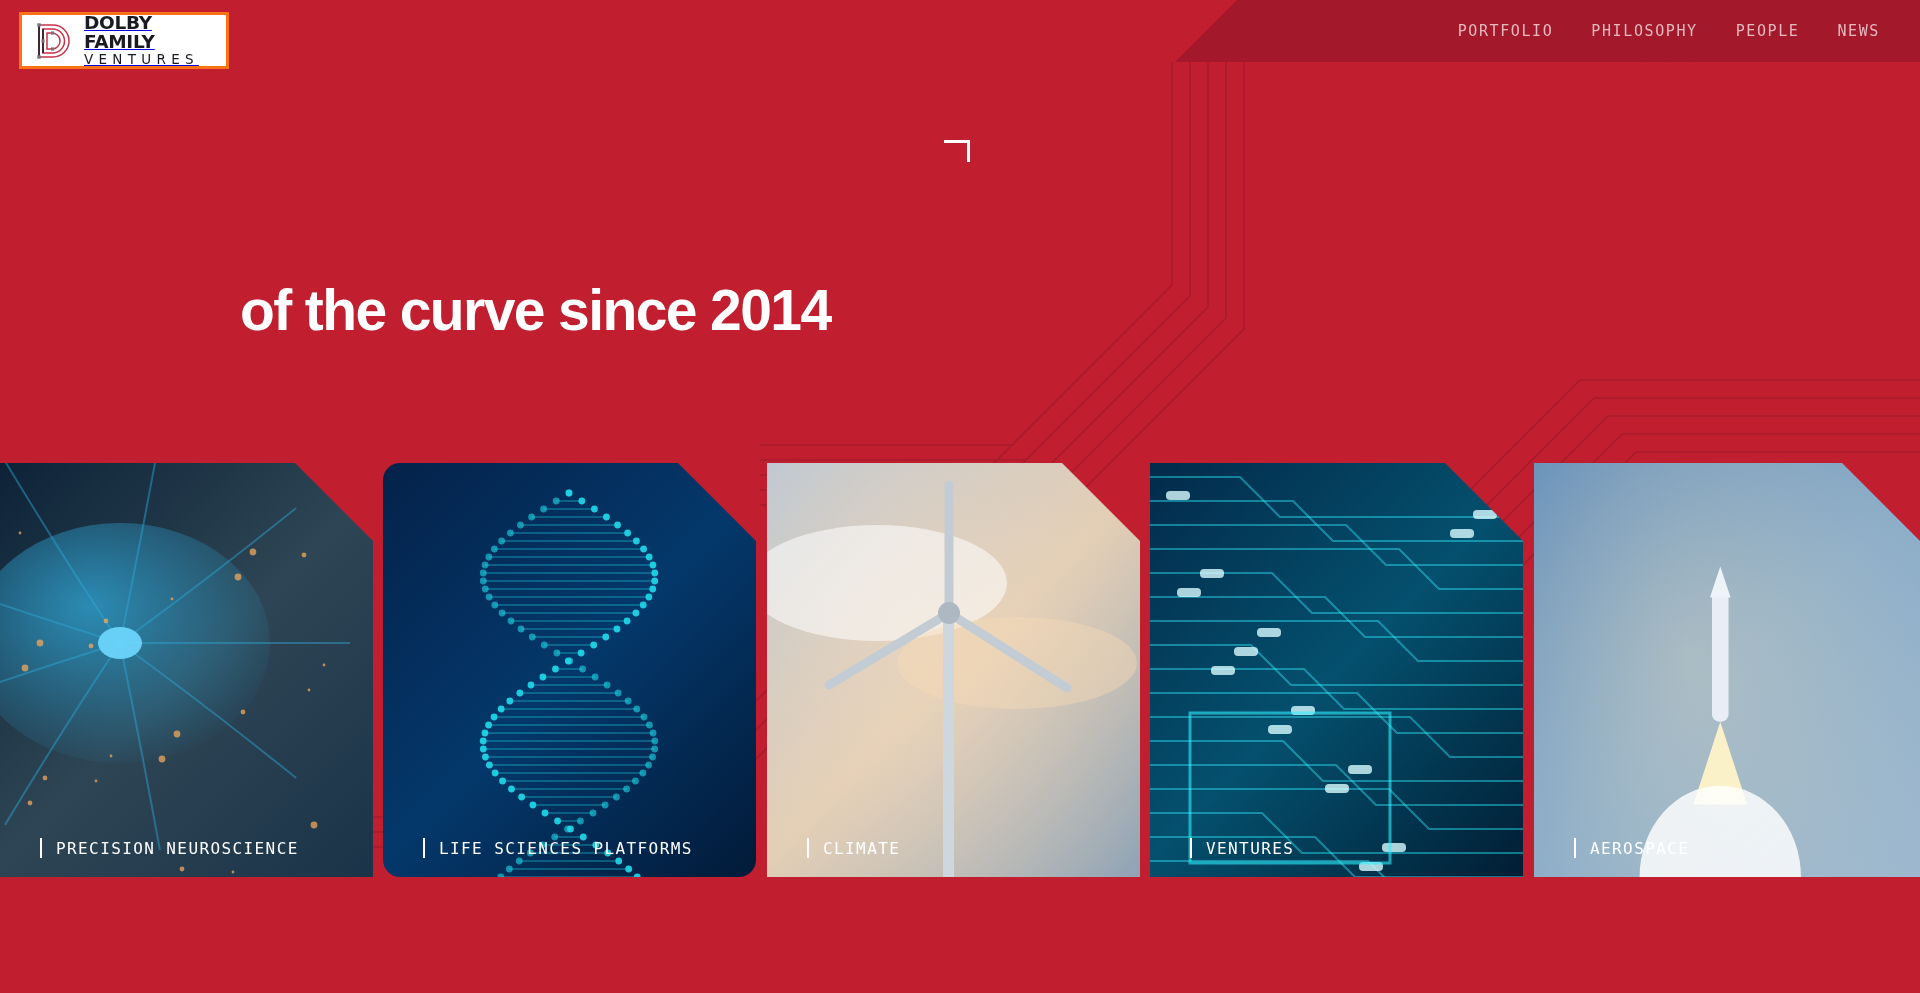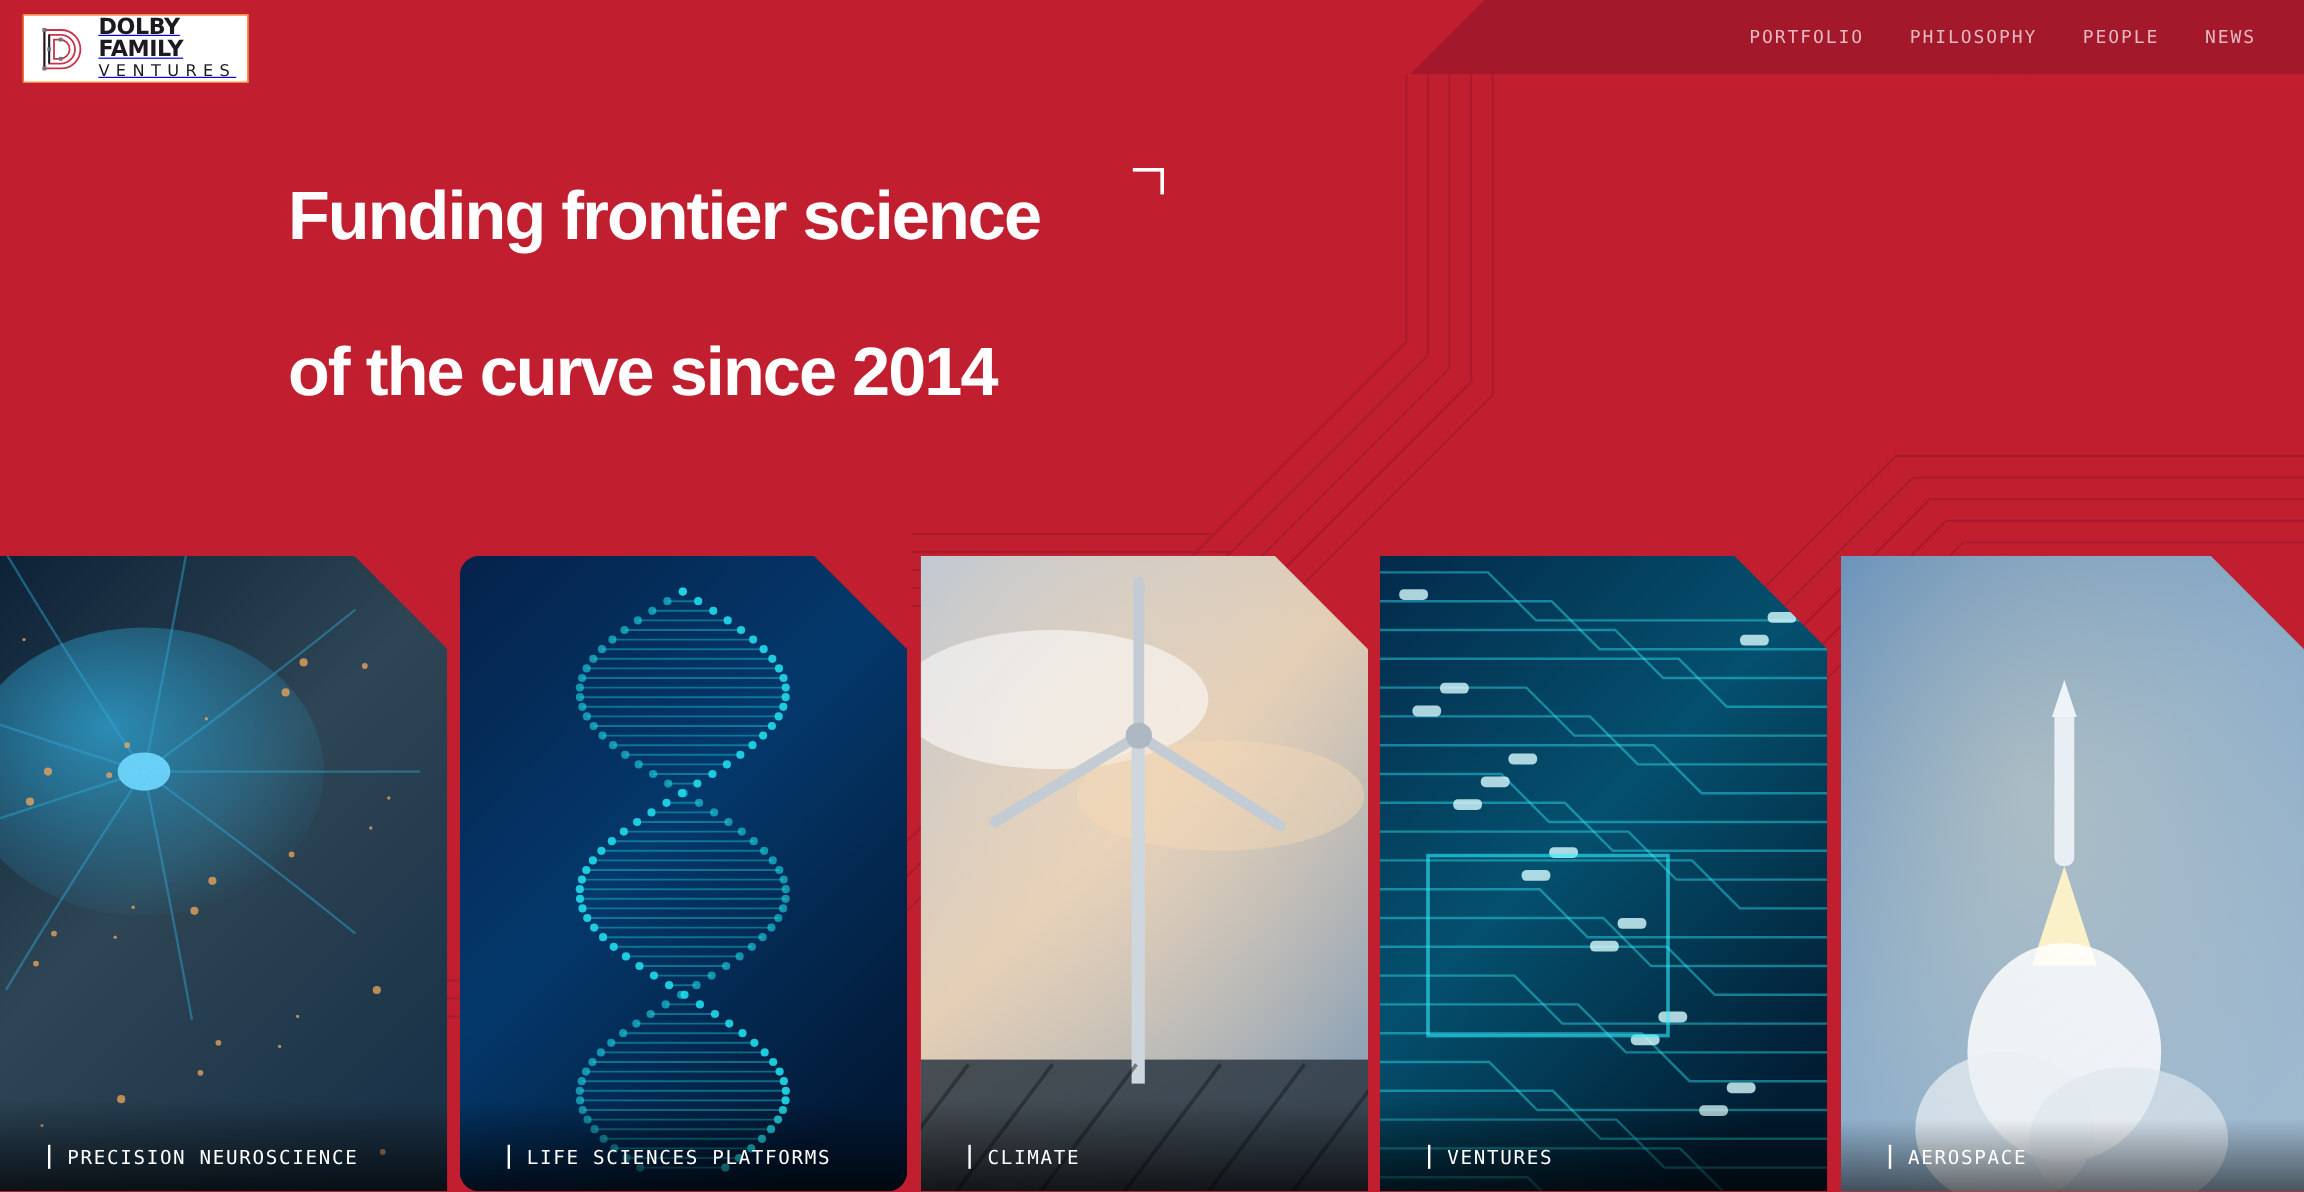--- a/index.html
+++ b/index.html
@@ -33,22 +33,22 @@
   .nav-link {
     font-family:"DejaVu Sans Mono", monospace;
     font-size:15px; letter-spacing:1.6px;
     color:#E4B9BF; text-decoration:none; white-space:nowrap;
     cursor:pointer;
   }
 
   
   #logo-box {
     position:absolute; left:19px; top:12px;
-    width:188px; height:57px;
-    background:#ffffff; border:1px solid #f97316;
+    width:210px; height:57px;
+    background:#ffffff; border:3px solid #f97316;
     display:flex; align-items:center; gap:8px;
     padding-left:10px; z-index:8;
   }
   #logo-mark { width:44px; height:42px; flex:0 0 44px; }
   #logo-words { display:flex; flex-direction:column; justify-content:center; }
   #logo-line1 {
     font-family:"DejaVu Sans", sans-serif;
     font-weight:bold; font-size:18.5px; letter-spacing:-0.3px;
     color:#1A1A22; line-height:1.05;
   }
@@ -68,21 +68,21 @@
   #corner-mark {
     position:absolute; left:944px; top:140px; width:26px; height:22px;
     border-top:3px solid #ffffff; border-right:3px solid #ffffff; z-index:4;
   }
 
   
   #cards {
     position:absolute; left:0; top:463px; width:1920px; height:530px; z-index:3;
   }
   .card {
-    position:absolute; top:0; height:530px;
+    position:absolute; top:0; height:414px;
     overflow:hidden;
     clip-path: polygon(0 0, calc(100% - 78px) 0, 100% 78px, 100% 100%, 0 100%);
     cursor:pointer;
   }
   .card-art { position:absolute; inset:0; }
   .card-label {
     position:absolute; left:0; bottom:19px;
     display:flex; align-items:center; gap:14px;
     padding-left:40px; z-index:2;
   }
@@ -163,21 +163,21 @@
     </g>
   </svg>
   <span id="logo-words">
     <span id="logo-line1">DOLBY FAMILY</span>
     <span id="logo-line2">VENTURES</span>
   </span>
 </a>
 
 <div id="hero">
   <h1 id="headline">
-    <span>Funding frontier science</span><br>
+    <br>
     <br>
     <span>of the curve since 2014</span>
   </h1>
 </div>
 <div id="corner-mark"></div>
 
 <div id="cards">
     <div class="card" style="left: 0px; width: 373px;">
       <svg class="card-art" viewBox="0 0 373 530" preserveAspectRatio="xMidYMid slice">
         <defs>

